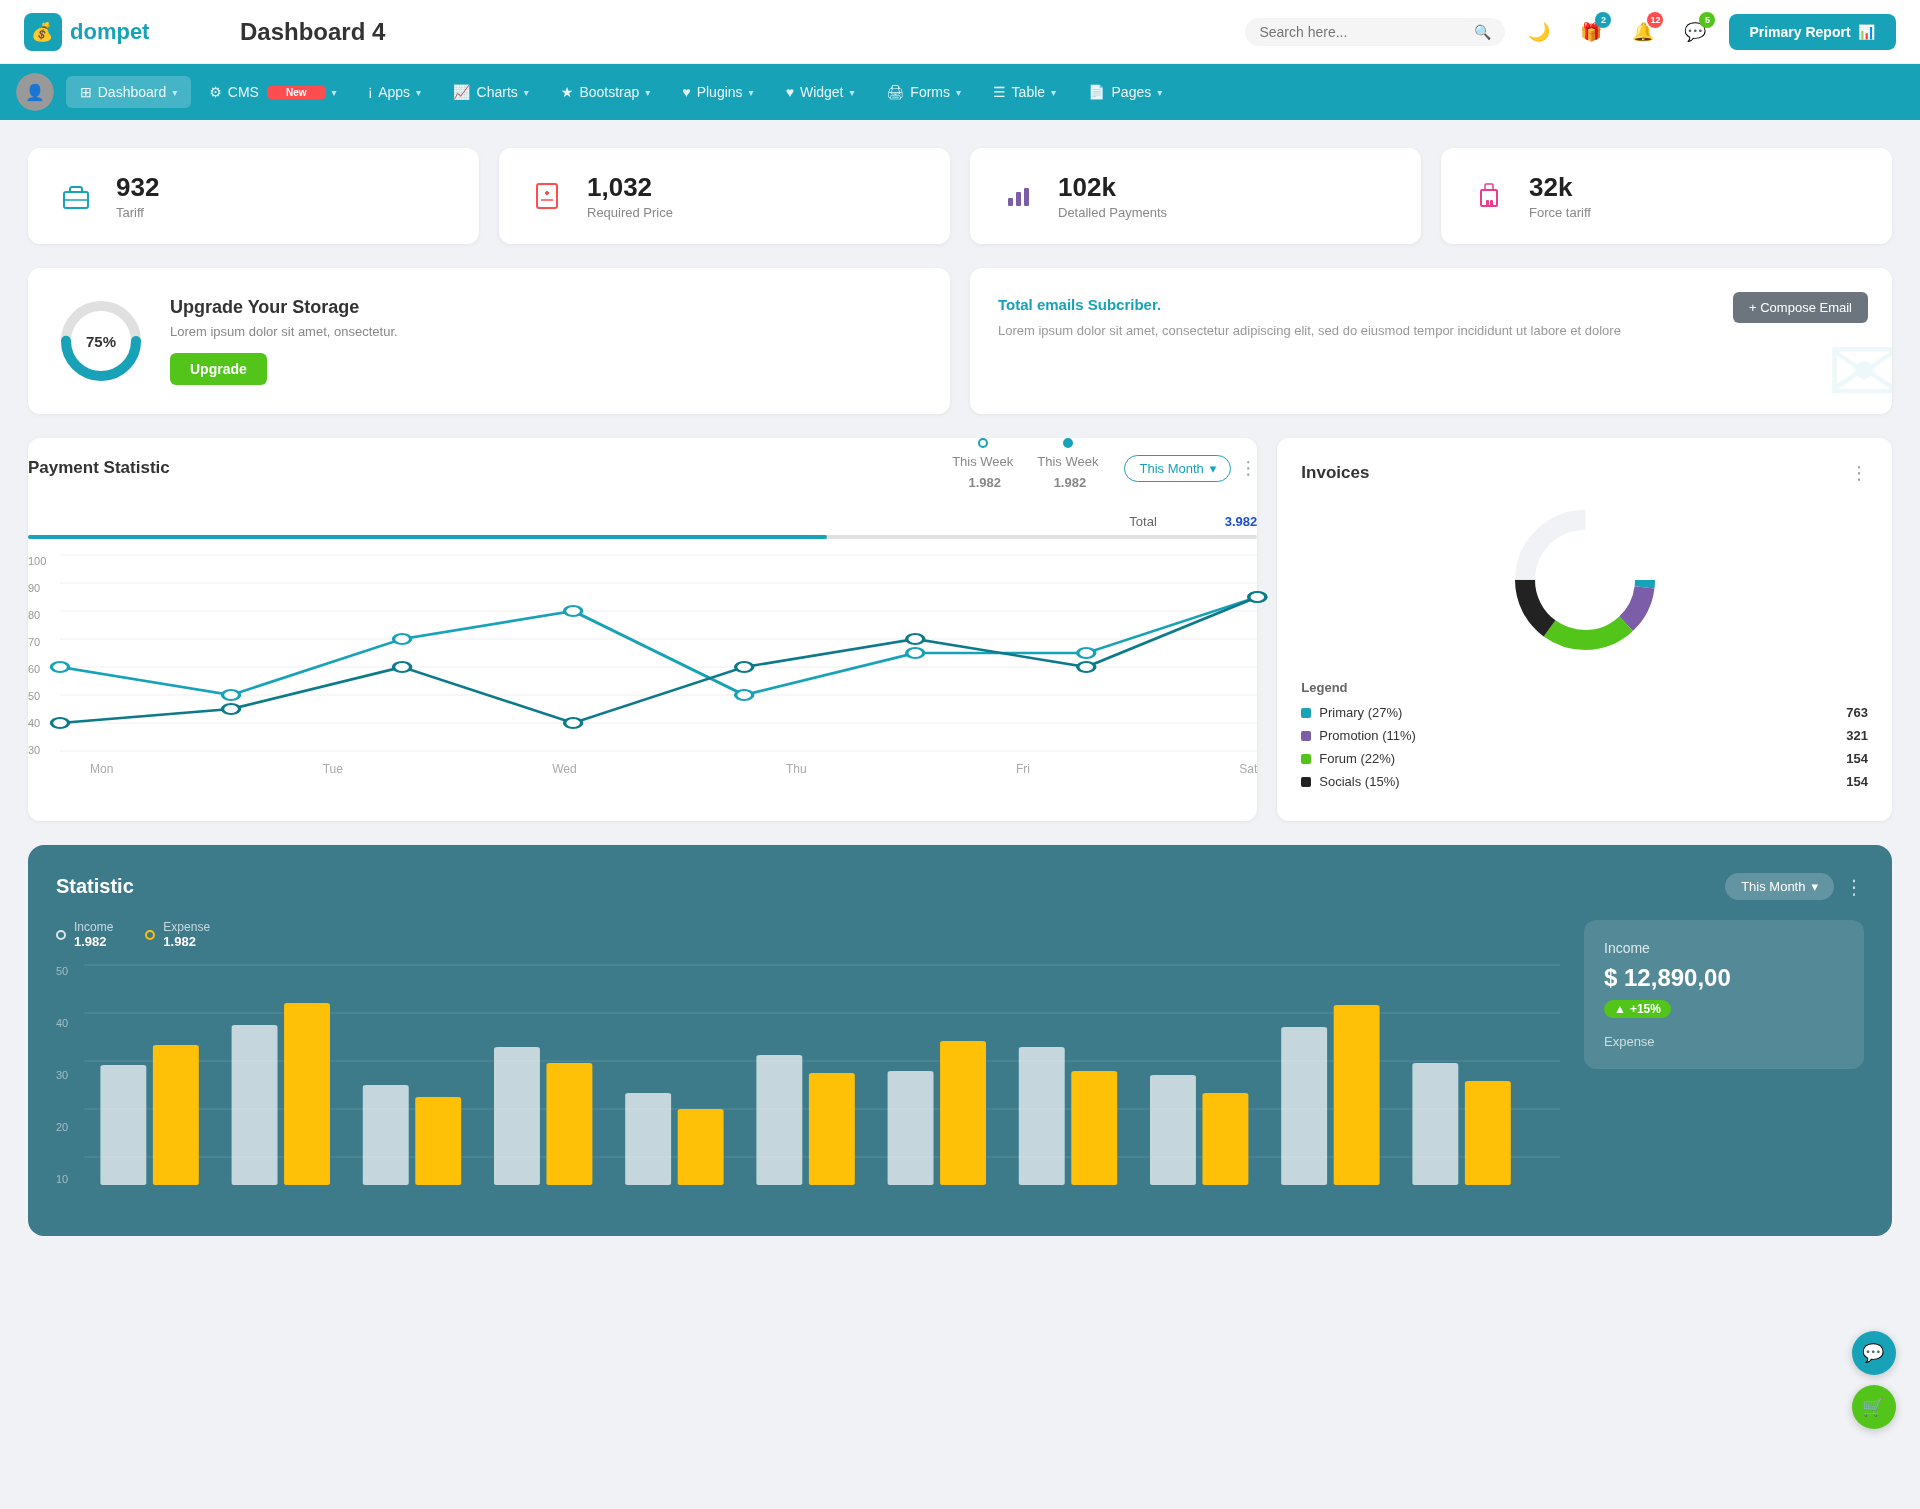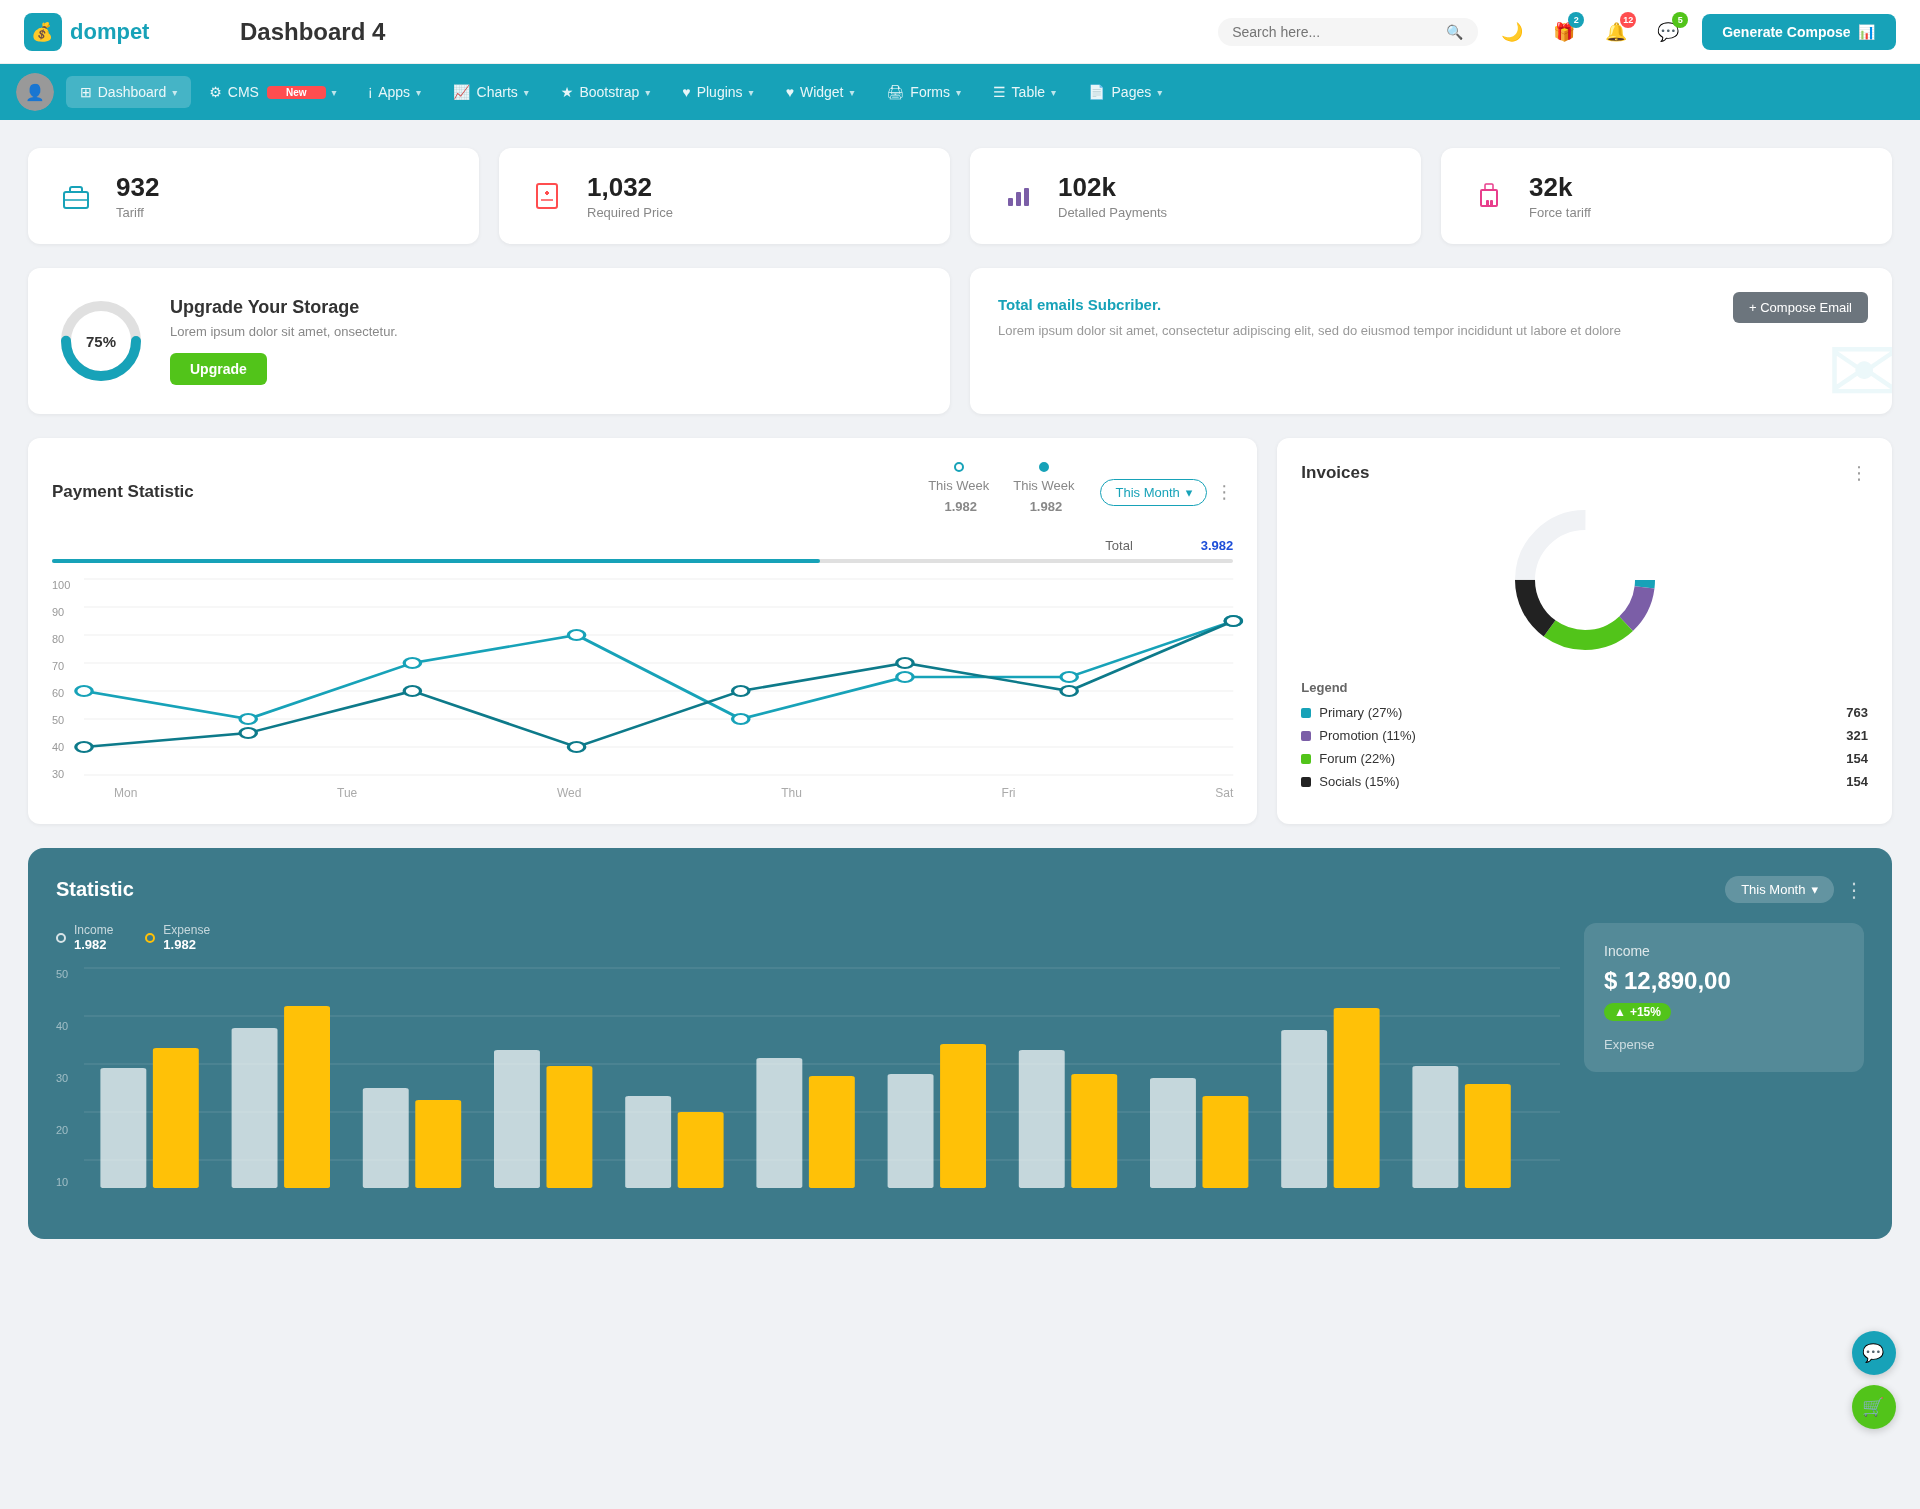--- a/index.html
+++ b/index.html
@@ -69,21 +69,21 @@
 
     .email-card { background: #fff; border-radius: 12px; padding: 28px; position: relative; overflow: hidden; box-shadow: 0 1px 4px rgba(0,0,0,0.06); }
     .email-card .count { font-size: 32px; font-weight: 700; color: #222; }
     .email-card .sub-label { font-size: 15px; color: #17a2b8; font-weight: 600; margin-bottom: 8px; }
     .email-card .desc { font-size: 13px; color: #999; line-height: 1.6; }
     .compose-btn { position: absolute; top: 24px; right: 24px; background: #6c757d; color: white; border: none; border-radius: 6px; padding: 8px 16px; font-size: 13px; cursor: pointer; }
     .email-icon-bg { position: absolute; bottom: -10px; right: -10px; font-size: 90px; opacity: 0.08; color: #17a2b8; }
 
     
     .charts-row { display: grid; grid-template-columns: 2fr 1fr; gap: 20px; margin-bottom: 24px; }
-    .chart-card { background: #fff; border-radius: 12px; padding: 24px; box-shadow: 0 1px 4px rgba(0,0,0,0.06); }
+    .chart-card { background: #fff; border-radius: 12px; box-shadow: 0 1px 4px rgba(0,0,0,0.06); }
     .chart-header { display: flex; align-items: center; justify-content: space-between; margin-bottom: 16px; }
     .chart-title { font-size: 17px; font-weight: 700; }
     .chart-controls { display: flex; align-items: center; gap: 10px; }
     .period-dropdown { border: 1.5px solid #17a2b8; color: #17a2b8; border-radius: 20px; padding: 5px 14px; font-size: 13px; background: white; cursor: pointer; display: flex; align-items: center; gap: 6px; }
     .dots-btn { background: none; border: none; cursor: pointer; color: #999; font-size: 18px; }
     .legend-item { display: flex; align-items: center; gap: 6px; font-size: 13px; color: #888; flex-direction: column; }
     .legend-dot { width: 10px; height: 10px; border-radius: 50%; border: 2px solid #17a2b8; background: transparent; }
     .legend-dot-filled { background: #17a2b8; border-color: #17a2b8; }
     .total-row { display: flex; justify-content: space-between; align-items: center; margin-bottom: 8px; font-size: 14px; color: #555; }
     .progress-bar { height: 4px; background: #e0e0e0; border-radius: 2px; margin-bottom: 16px; }
@@ -155,21 +155,21 @@
     <div class="icon-btn">
       🔔
       <span class="badge badge-red">12</span>
     </div>
     <div class="icon-btn">
       💬
       <span class="badge badge-green">5</span>
     </div>
   </div>
   <button class="generate-btn">
-    <span>Generate Compose</span>
+    <span>Primary Report</span>
     <span>📊</span>
   </button>
 </div>
 
 <div class="nav-bar">
   <div class="nav-avatar">
     <div class="nav-avatar-img">👤</div>
   </div>
   <div class="nav-item active">
     <span>⊞</span>

